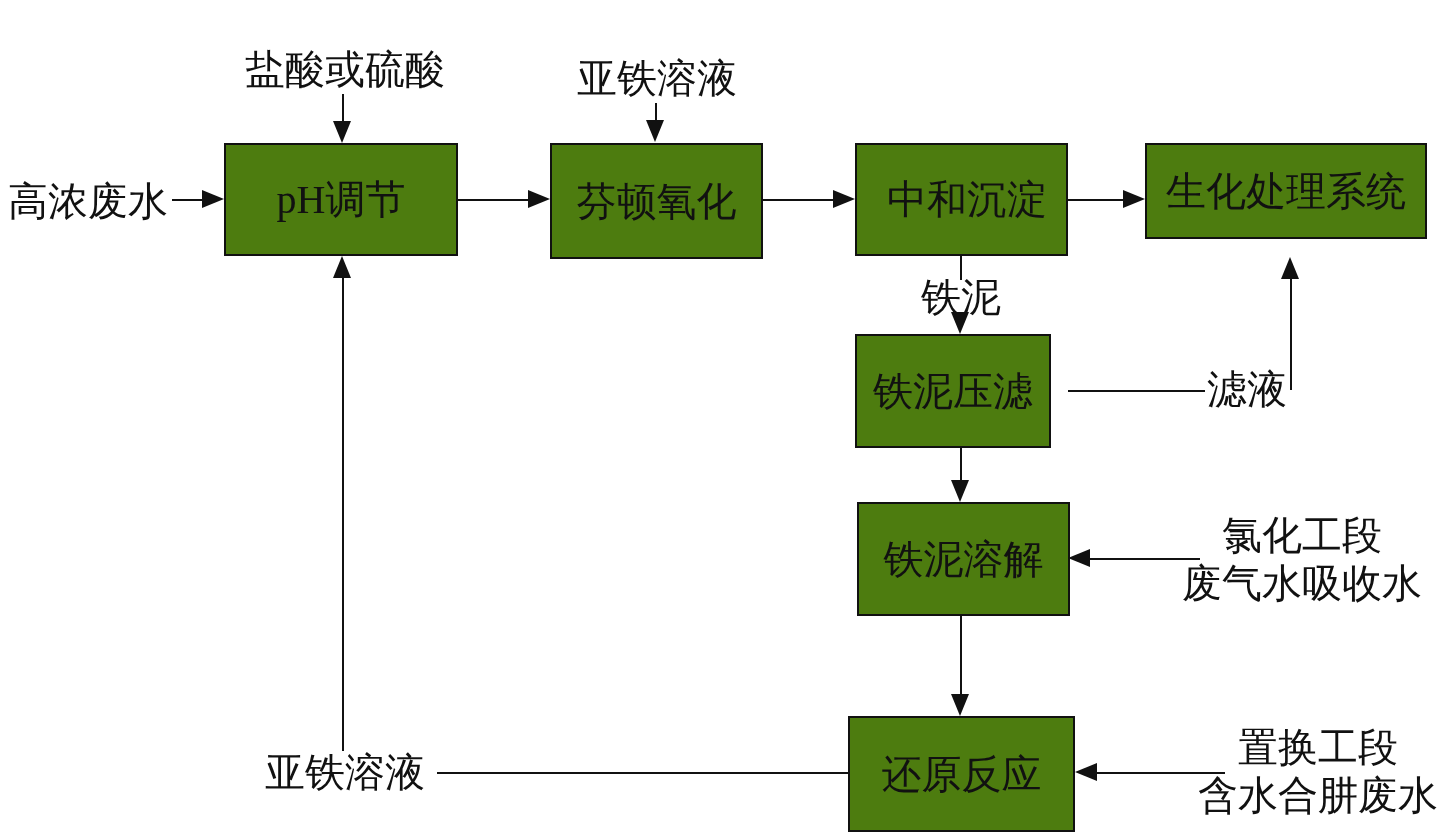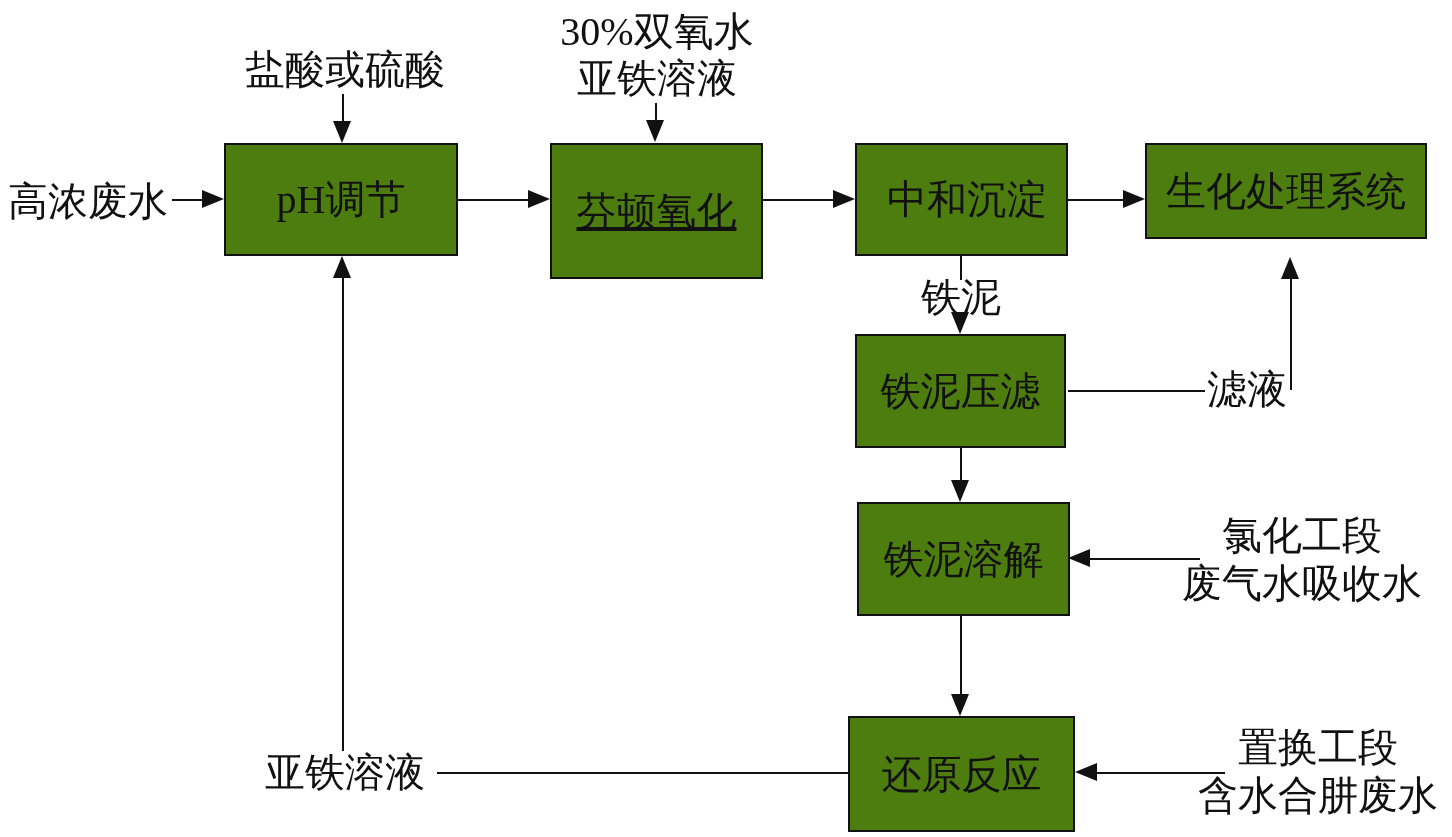--- a/index.html
+++ b/index.html
@@ -40,49 +40,48 @@
 </style>
 </head>
 <body>
 
 <div id="canvas">
 
   <div class="box" style="left:224px; top:143px; width:234px; height:113px;">
     <span>pH调节</span>
   </div>
 
-  <div class="box" style="left:550px; top:143px; width:213px; height:136px;text-decoration:underline;">
+  <div class="box" style="left:550px; top:143px; width:213px; height:116px;">
     <span>芬顿氧化</span>
   </div>
 
   <div class="box" style="left:855px; top:143px; width:213px; height:113px;padding-left:11px;">
     <span>中和沉淀</span>
   </div>
 
   <div class="box" style="left:1145px; top:143px; width:282px; height:96px;">
     <span>生化处理系统</span>
   </div>
 
-  <div class="box" style="left:855px; top:334px; width:211px; height:114px;font-family:Liberation Serif, serif;">
+  <div class="box" style="left:855px; top:334px; width:196px; height:114px;font-family:Liberation Serif, serif;">
     <span>铁泥压滤</span>
   </div>
 
   <div class="box" style="left:857px; top:502px; width:213px; height:114px;font-family:Liberation Mono, monospace;">
     <span>铁泥溶解</span>
   </div>
 
   <div class="box" style="left:848px; top:716px; width:227px; height:116px;">
     <span>还原反应</span>
   </div>
 
   <div class="lbl" style="left:8px; top:180px;">高浓废水</div>
 
   <div class="lbl center" style="left:345px; top:48px;">盐酸或硫酸</div>
 
-  <div class="lbl center" style="left:657px; top:10px;">30%双氧水</div>
   <div class="lbl center" style="left:657px; top:57px;">亚铁溶液</div>
 
   <div class="lbl center" style="left:961px; top:276px;">铁泥</div>
 
   <div class="lbl center" style="left:1247px; top:368px;text-align:center;">滤液</div>
 
   <div class="lbl center" style="left:1302px; top:514px;">氯化工段</div>
   <div class="lbl center" style="left:1302px; top:562px;">废气水吸收水</div>
 
   <div class="lbl center" style="left:1318px; top:726px;">置换工段</div>

